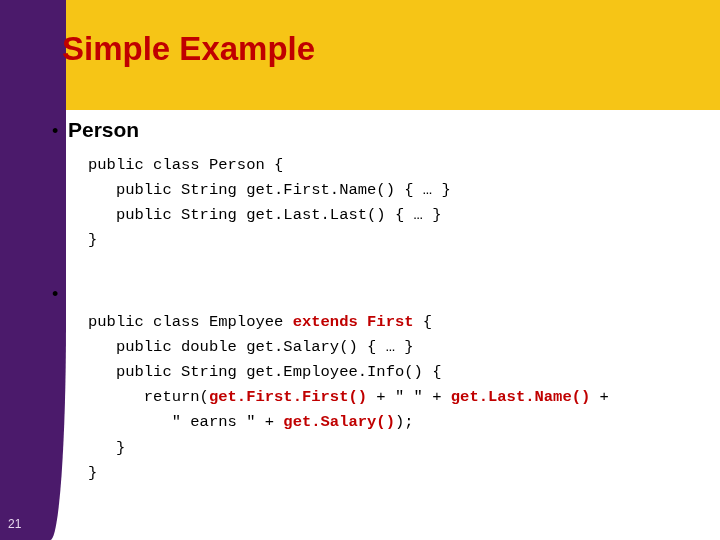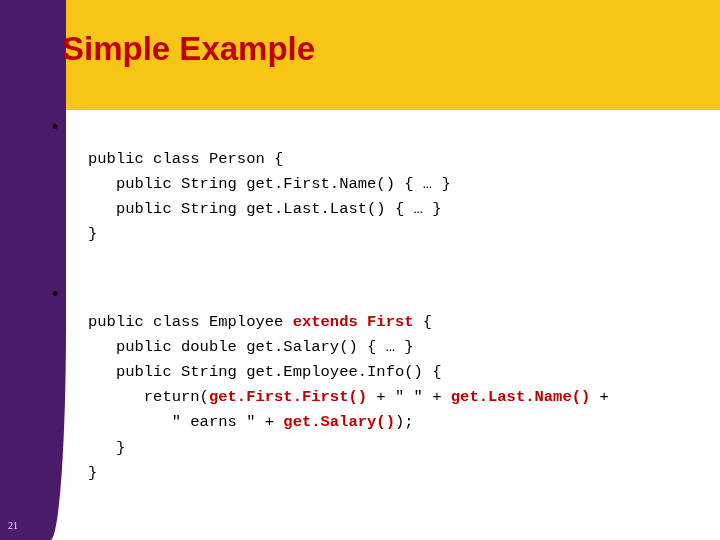--- a/index.html
+++ b/index.html
@@ -99,41 +99,42 @@
   }
   .code .hl {
     color: #c00000;
     font-weight: bold;
   }
   .slide-number {
     position: absolute;
     left: 8px;
     bottom: 9px;
     z-index: 4;
-    font-size: 10px;
+    font-size: 12px;
     color: #e8d8ef;
-    font-family: Liberation Serif, serif;
+    font-family: Liberation Sans, sans-serif;
   }
 </style>
 </head>
 <body>
 
 <div class="slide">
 
   <div class="header-band"></div>
   <div class="left-band"></div>
   <div class="left-band-curve"></div>
 
   <div class="title">Simple Example</div>
 
   <div class="body-area">
 
     <div class="bullet-block" style="left:52px; top:8px;">
       <div class="bullet-row">
         <span class="bullet-dot">•</span>
+        <span class="bullet-label">Person</span>
       </div>
       <div style="margin-top:11px; margin-left:36px;">
         <div class="code">public class Person {</div>
         <div class="code">   public String get.First.Name() { … }</div>
         <div class="code">   public String get.Last.Last() { … }</div>
         <div class="code">}</div>
       </div>
     </div>
 
     <div class="bullet-block" style="left:52px; top:175px;">

